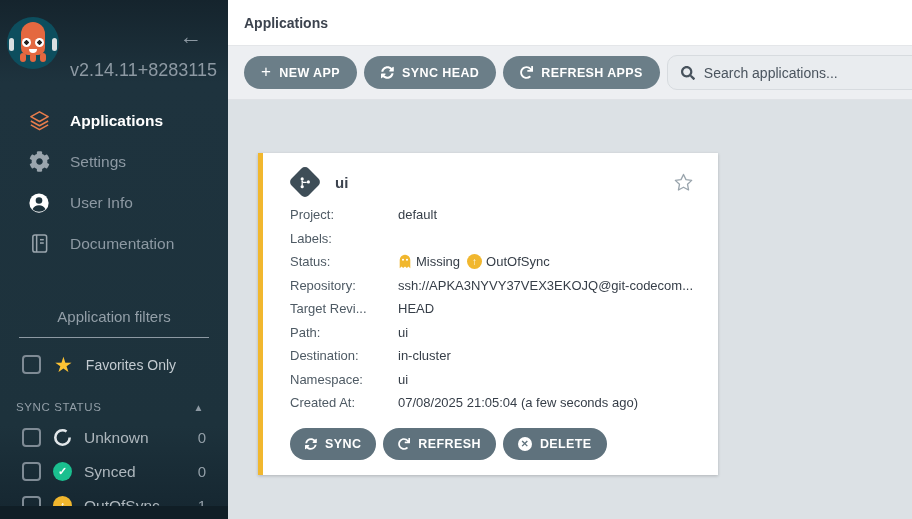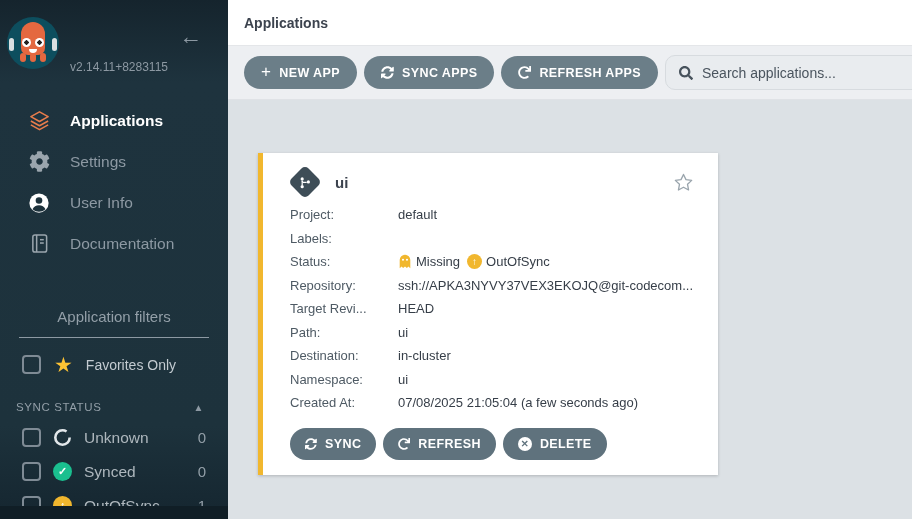--- a/index.html
+++ b/index.html
@@ -15,21 +15,21 @@
   .octo-circle { position:absolute; inset:0; border-radius:50%; background:#0d4e5e; }
   .octo-head { position:absolute; left:14px; top:5px; width:24px; height:33px; background:#e46840; border-radius:12px 12px 7px 7px; }
   .octo-eye { position:absolute; top:21px; width:9px; height:9px; border-radius:50%;
               background:radial-gradient(circle at 50% 50%, #25211f 0 2.1px, #ffffff 2.3px); }
   .octo-eye.l { left:15px; } .octo-eye.r { left:28px; }
   .octo-smile { position:absolute; left:22px; top:32px; width:8px; height:4px; border-radius:0 0 8px 8px; background:#fff; }
   .octo-arm { position:absolute; top:21px; width:5px; height:13px; border-radius:3px; background:#d9dfe1; }
   .octo-arm.l { left:2px; } .octo-arm.r { right:2px; }
   .octo-tent { position:absolute; top:36px; width:6px; height:9px; border-radius:3px; background:#e46840; }
   .brand { position:absolute; left:70px; top:21px; font-size:30px; font-weight:bold; color:#fff; letter-spacing:1px; }
-  .version { position:absolute; left:70px; top:60px; font-size:12px; color:#8d99a3; }
+  .version { position:absolute; left:70px; top:60px; font-size:18px; color:#8d99a3; }
   .collapse-btn { position:absolute; right:26px; top:25px; font-size:23px; color:#8d99a3; cursor:pointer; line-height:1; }
 
   .nav { margin-top:20px; }
   .nav-item { display:flex; align-items:center; height:41px; padding-left:27px; gap:19px;
               font-size:15.5px; color:#8d99a3; cursor:pointer; }
   .nav-item.active { color:#ffffff; font-weight:bold; }
   .nav-ic { width:24px; display:flex; justify-content:center; align-items:center; flex:none; }
 
   .filters { margin-top:44px; }
   .filters-title { text-align:center; font-size:15px; color:#939fa8; padding-bottom:12px;
@@ -209,21 +209,21 @@
       <button class="btn">
         <span class="plus-glyph">+</span>
         <span>NEW APP</span>
       </button>
       <button class="btn">
         <span style="display:flex;">
           <svg width="13" height="13" viewBox="0 0 512 512">
               <path fill="#fff" d="M370.72 133.28C339.458 104.008 298.888 88 255.848 88c-77.458 0-144.328 53.178-162.791 126.85-1.344 5.363-6.122 9.15-11.651 9.15H24.103c-7.498 0-13.194-6.807-11.807-14.176C33.933 94.924 134.813 8 256 8c66.448 0 126.791 26.136 171.315 68.685L463.03 40.97C478.149 25.851 504 36.559 504 57.941V192c0 13.255-10.745 24-24 24H345.941c-21.382 0-32.09-25.851-16.971-40.971l41.75-41.749zM24 296h134.059c21.382 0 32.09 25.851 16.971 40.971l-41.75 41.75c31.262 29.273 71.835 45.28 114.876 45.279 77.418-.07 144.315-53.144 162.787-126.849 1.344-5.363 6.122-9.15 11.651-9.15h57.304c7.498 0 13.194 6.807 11.807 14.176C469.067 417.076 368.187 504 247 504c-66.448 0-126.791-26.136-171.315-68.685L40.97 471.03C25.851 486.149 0 475.441 0 454.059V320c0-13.255 10.745-24 24-24z"></path>
             </svg>
         </span>
-        <span>SYNC APPS</span>
+        <span>SYNC HEAD</span>
       </button>
       <button class="btn">
         <span style="display:flex;">
           <svg width="13" height="13" viewBox="0 0 512 512">
               <path fill="#fff" d="M500.33 0h-47.41a12 12 0 0 0-12 12.57l4 82.76A247.42 247.42 0 0 0 256 8C119.34 8 7.9 119.53 8 256.19 8.1 393.07 119.1 504 256 504a247.1 247.1 0 0 0 166.18-63.91 12 12 0 0 0 .48-17.43l-34-34a12 12 0 0 0-16.38-.55A176 176 0 1 1 402.1 157.8l-101.53-4.87a12 12 0 0 0-12.57 12v47.41a12 12 0 0 0 12 12h200.33a12 12 0 0 0 12-12V12a12 12 0 0 0-12-12z"></path>
             </svg>
         </span>
         <span>REFRESH APPS</span>
       </button>
 

